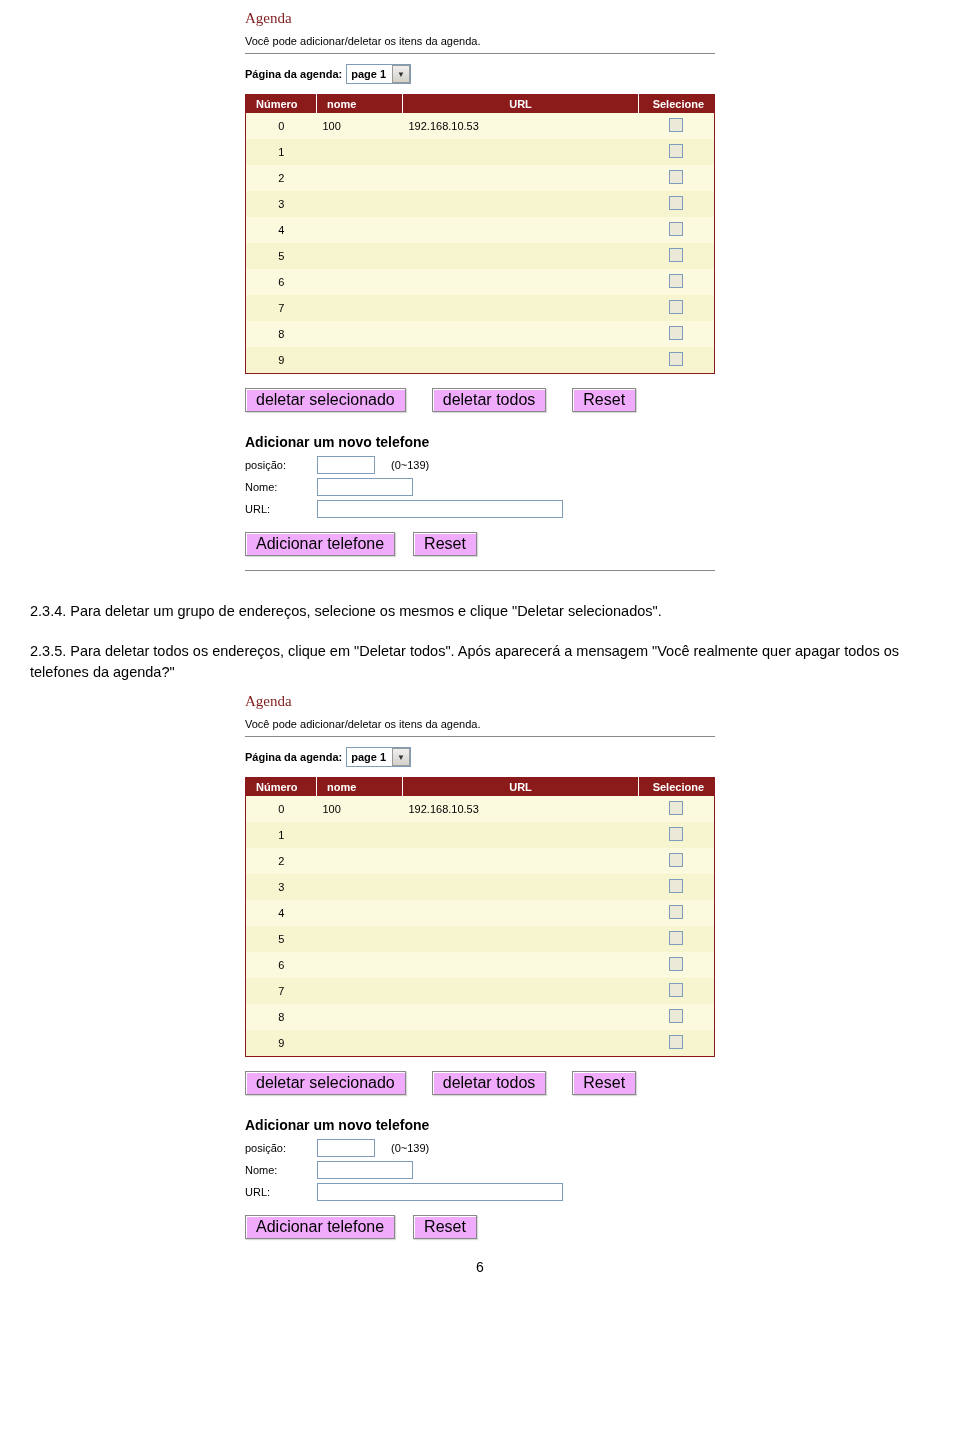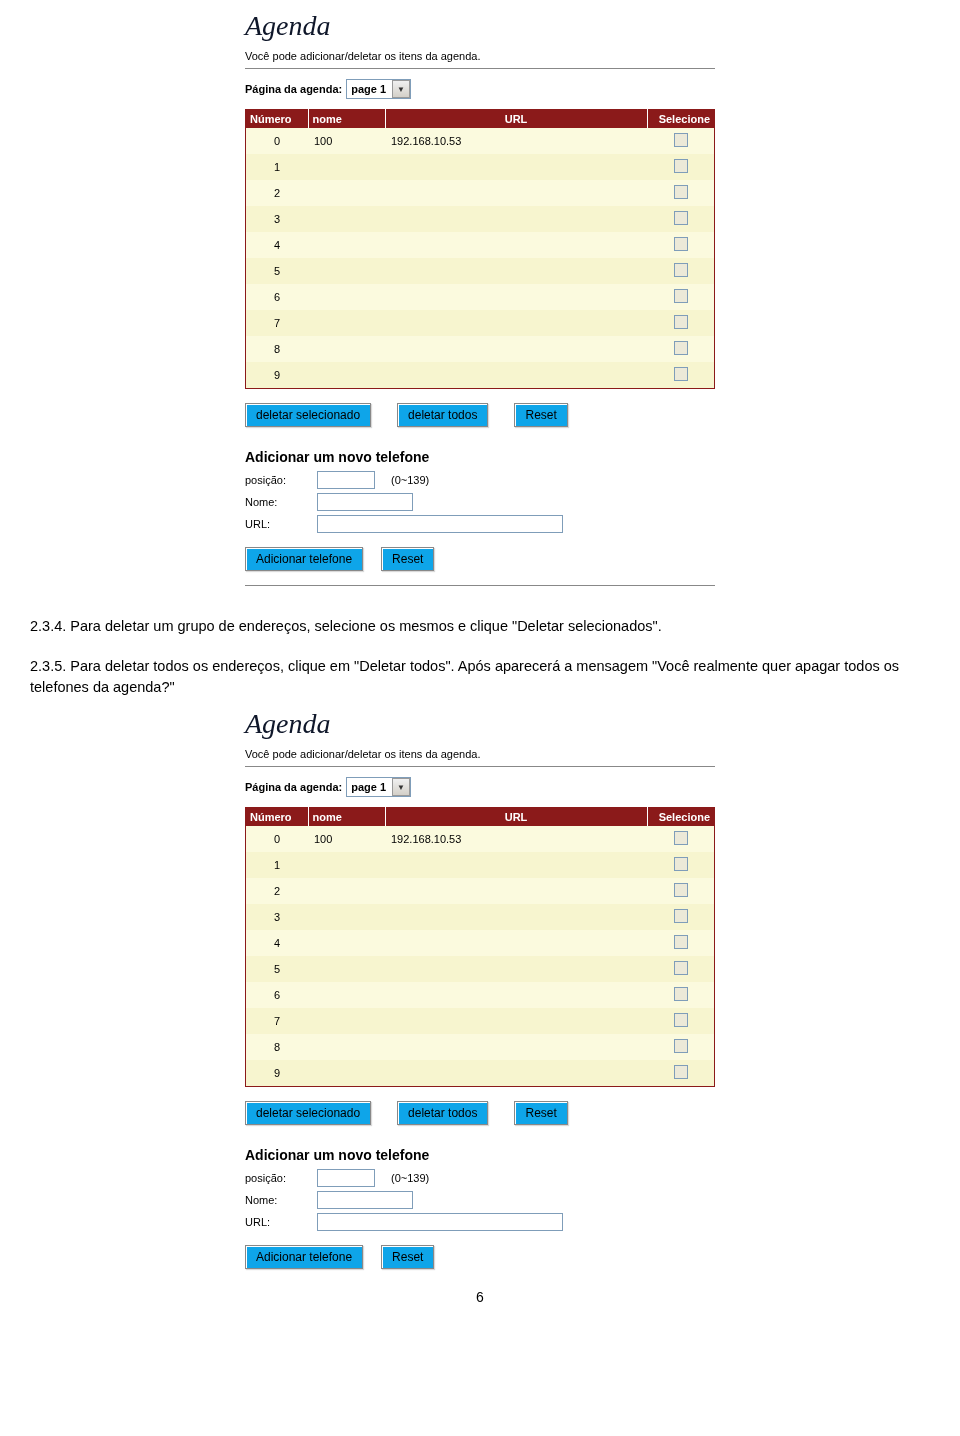--- a/index.html
+++ b/index.html
@@ -15,24 +15,23 @@
     margin: 0 auto;
     padding: 0 0 20px 0;
     box-sizing: border-box;
   }
   .panel {
     width: 470px;
     margin: 10px auto 20px auto;
   }
   .panel-title {
     font-family: Georgia, 'Times New Roman', serif;
-    font-size: 28px;
-    color: #0f172a;
+    font-size: 15px;
+    color: #7f1d1d;
     margin: 4px 0 8px 0;
-    font-style: italic;
   }
   .panel-sub {
     font-size: 11px;
     margin: 8px 0 6px 0;
   }
   hr.divider {
     border: none;
     border-top: 1px solid #888;
     margin: 6px 0 10px 0;
   }
@@ -69,21 +68,21 @@
   table.agenda {
     width: 100%;
     border-collapse: collapse;
     border: 1px solid #8b1a1a;
   }
   table.agenda th {
     background: #8b1a1a;
     color: #fff;
     font-size: 11px;
     font-weight: bold;
-    padding: 3px 4px;
+    padding: 3px 10px;
     text-align: left;
     border-right: 1px solid #fff;
   }
   table.agenda th:last-child { border-right: 1px solid #8b1a1a; text-align: right; }
   table.agenda td {
     font-size: 11px;
     padding: 3px 6px;
     height: 20px;
   }
   table.agenda tr.odd td { background: #fbfade; }
@@ -103,23 +102,23 @@
     margin: 14px 0;
     display: flex;
     gap: 26px;
   }
   .btn {
     display: inline-flex;
     align-items: center;
     justify-content: center;
     height: 22px;
     padding: 0 10px;
-    background: #0ea5e9;
+    background: #f0abfc;
     border: 1px solid #888;
-    font-size: 12px;
+    font-size: 16px;
     box-shadow: 1px 1px 0 #fff inset, 1px 1px 1px rgba(0,0,0,0.15);
   }
   .section-heading {
     font-size: 14px;
     font-weight: bold;
     margin: 22px 0 6px 0;
   }
   .form-row {
     display: flex;
     align-items: center;

